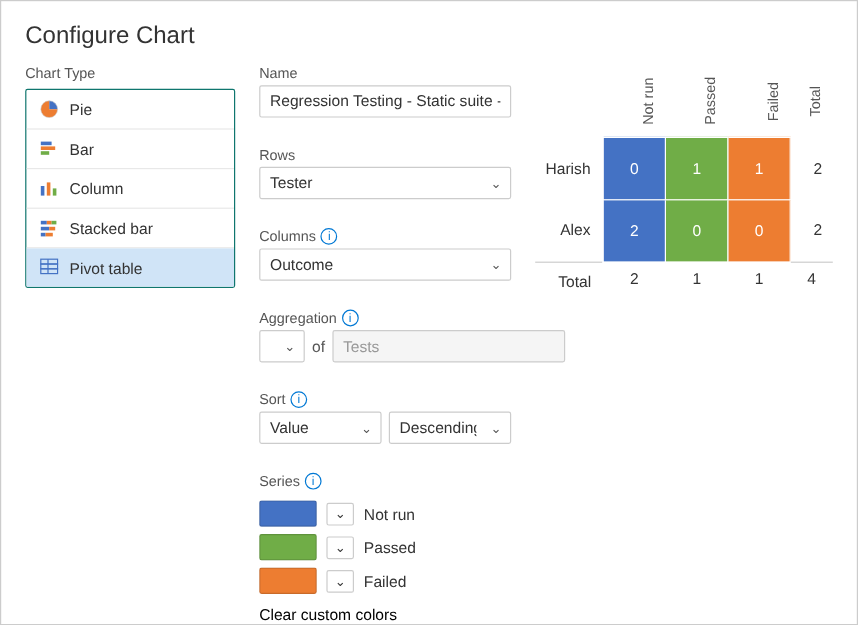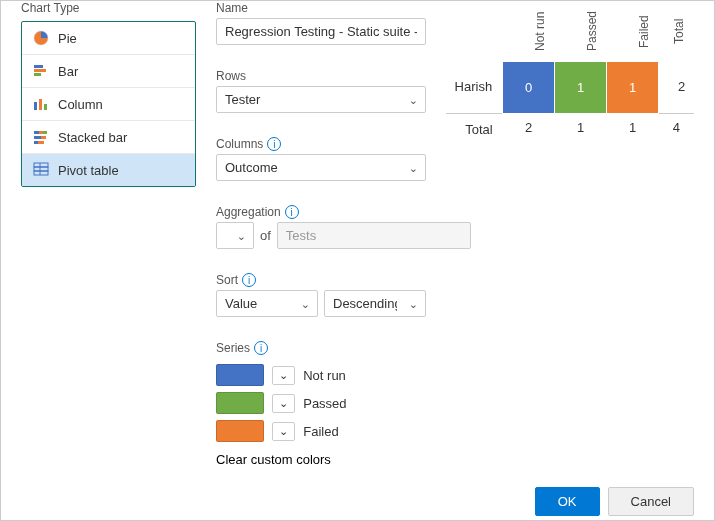--- a/index.html
+++ b/index.html
@@ -290,20 +290,21 @@
       background: #f0f0f0;
       color: #333;
       border-color: #ccc;
     }
   </style>
 </head>
 <body>
 
 <div class="dialog">
 
+  <div class="dialog-title">Configure Chart</div>
 
   <div class="dialog-body">
 
     <div class="chart-type-panel">
       <div class="panel-label">Chart Type</div>
       <div class="chart-type-list">
 
         <div class="chart-type-item">
           <div class="chart-icon">
             <svg width="16" height="16" viewBox="0 0 16 16">
@@ -468,20 +469,27 @@
           </tr>
         </thead>
         <tbody>
           <tr>
             <td class="row-label">Harish</td>
             <td class="cell cell-blue">0</td>
             <td class="cell cell-green">1</td>
             <td class="cell cell-orange">1</td>
             <td class="row-total">2</td>
           </tr>
+          <tr>
+            <td class="row-label">Alex</td>
+            <td class="cell cell-blue">2</td>
+            <td class="cell cell-green">0</td>
+            <td class="cell cell-orange">0</td>
+            <td class="row-total">2</td>
+          </tr>
           <tr class="total-row">
             <td class="row-label">Total</td>
             <td class="total-cell">2</td>
             <td class="total-cell">1</td>
             <td class="total-cell">1</td>
             <td class="total-cell">4</td>
           </tr>
         </tbody>
       </table>
     </div>

